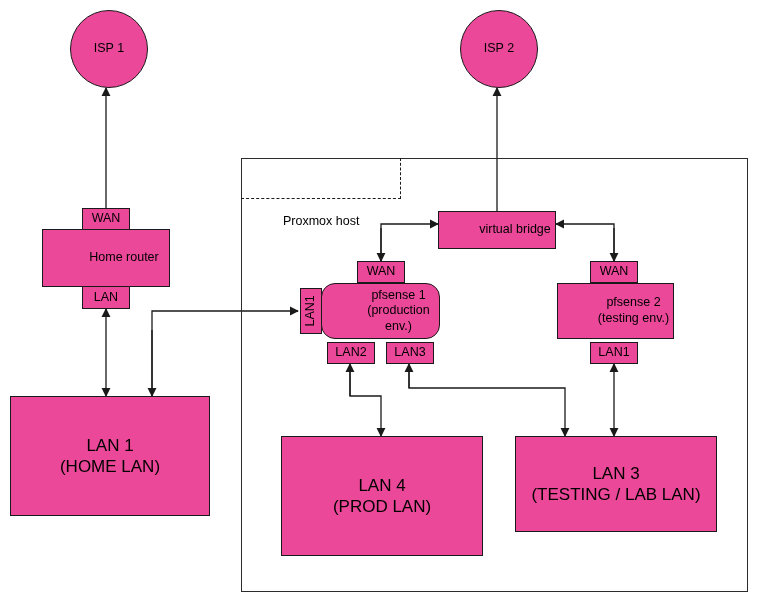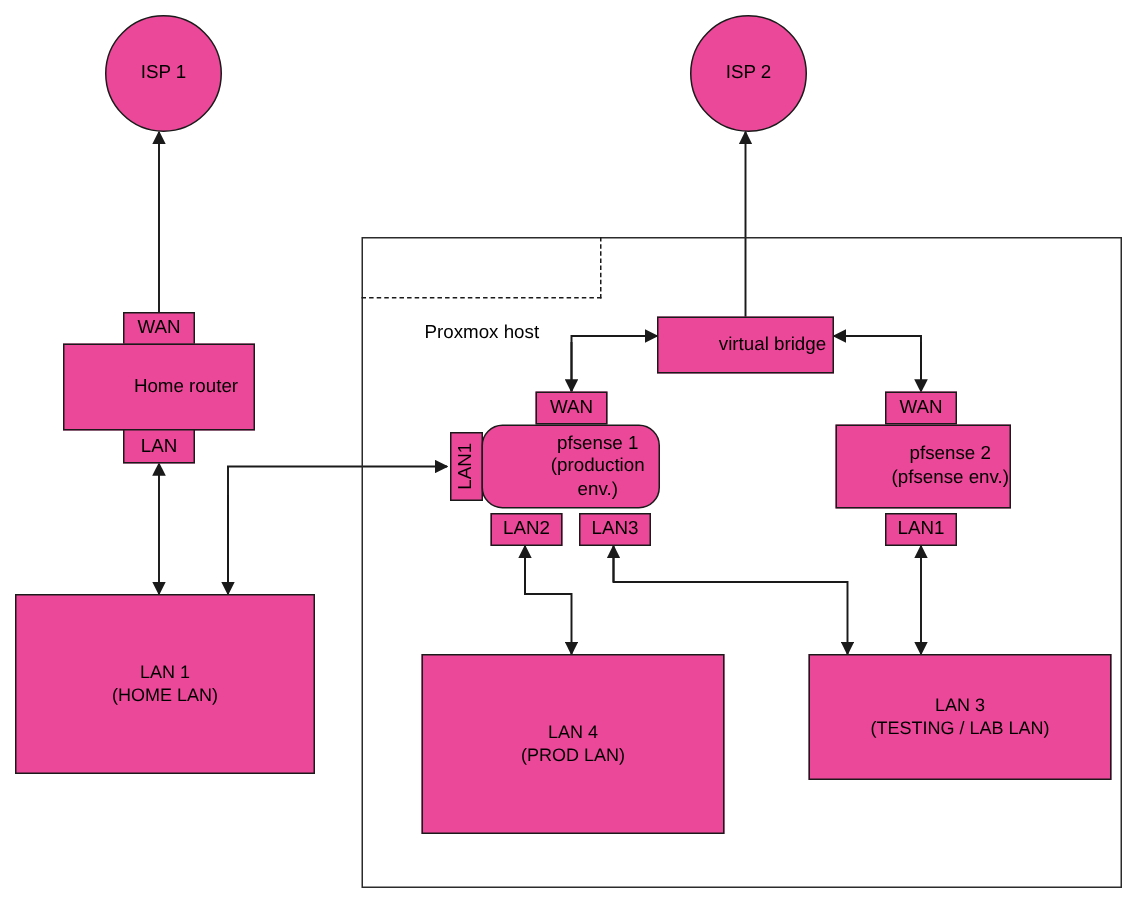--- a/index.html
+++ b/index.html
@@ -72,21 +72,21 @@
   .port-vert {
     z-index: 4;
   }
   .port-vert span {
     transform: rotate(-90deg);
     white-space: nowrap;
     font-size: 12.5px;
     display: block;
   }
   .lanbox {
-    font-size: 12px;
+    font-size: 17px;
     flex-direction: column;
   }
   .device, .port, .lanbox { z-index: 3; }
   .cloud { z-index: 3; }
   .zone { z-index: 1; }
   .zone-dashed { z-index: 2; }
   .zone-label { z-index: 3; }
 </style>
 </head>
 <body>
@@ -167,34 +167,34 @@
   </div>
   <div class="node port" style="left:386px; top:342px; width:48px; height:22px;">
     <span>LAN3</span>
   </div>
 
   <div class="node port" style="left:590px; top:261px; width:48px; height:22px;">
     <span>WAN</span>
   </div>
   <div class="node device" style="left:557px; top:283px; width:117px; height:56px;">
     <span class="line1">pfsense 2</span>
-    <span class="line2">(pfsense env.)</span>
+    <span class="line2">(testing env.)</span>
   </div>
   <div class="node port" style="left:590px; top:342px; width:48px; height:22px;">
     <span>LAN1</span>
   </div>
 
   <div class="node lanbox" style="left:10px; top:396px; width:200px; height:120px;">
     <span>LAN 1</span>
     <span>(HOME LAN)</span>
   </div>
 
   <div class="node lanbox" style="left:281px; top:436px; width:202px; height:120px;">
     <span>LAN 4</span>
     <span>(PROD LAN)</span>
   </div>
 
-  <div class="node lanbox" style="left:515px; top:436px; width:202px; height:84px;margin-left:24px;">
+  <div class="node lanbox" style="left:515px; top:436px; width:202px; height:96px;">
     <span>LAN 3</span>
     <span>(TESTING / LAB LAN)</span>
   </div>
 
 </div>
 
 </body></html>

